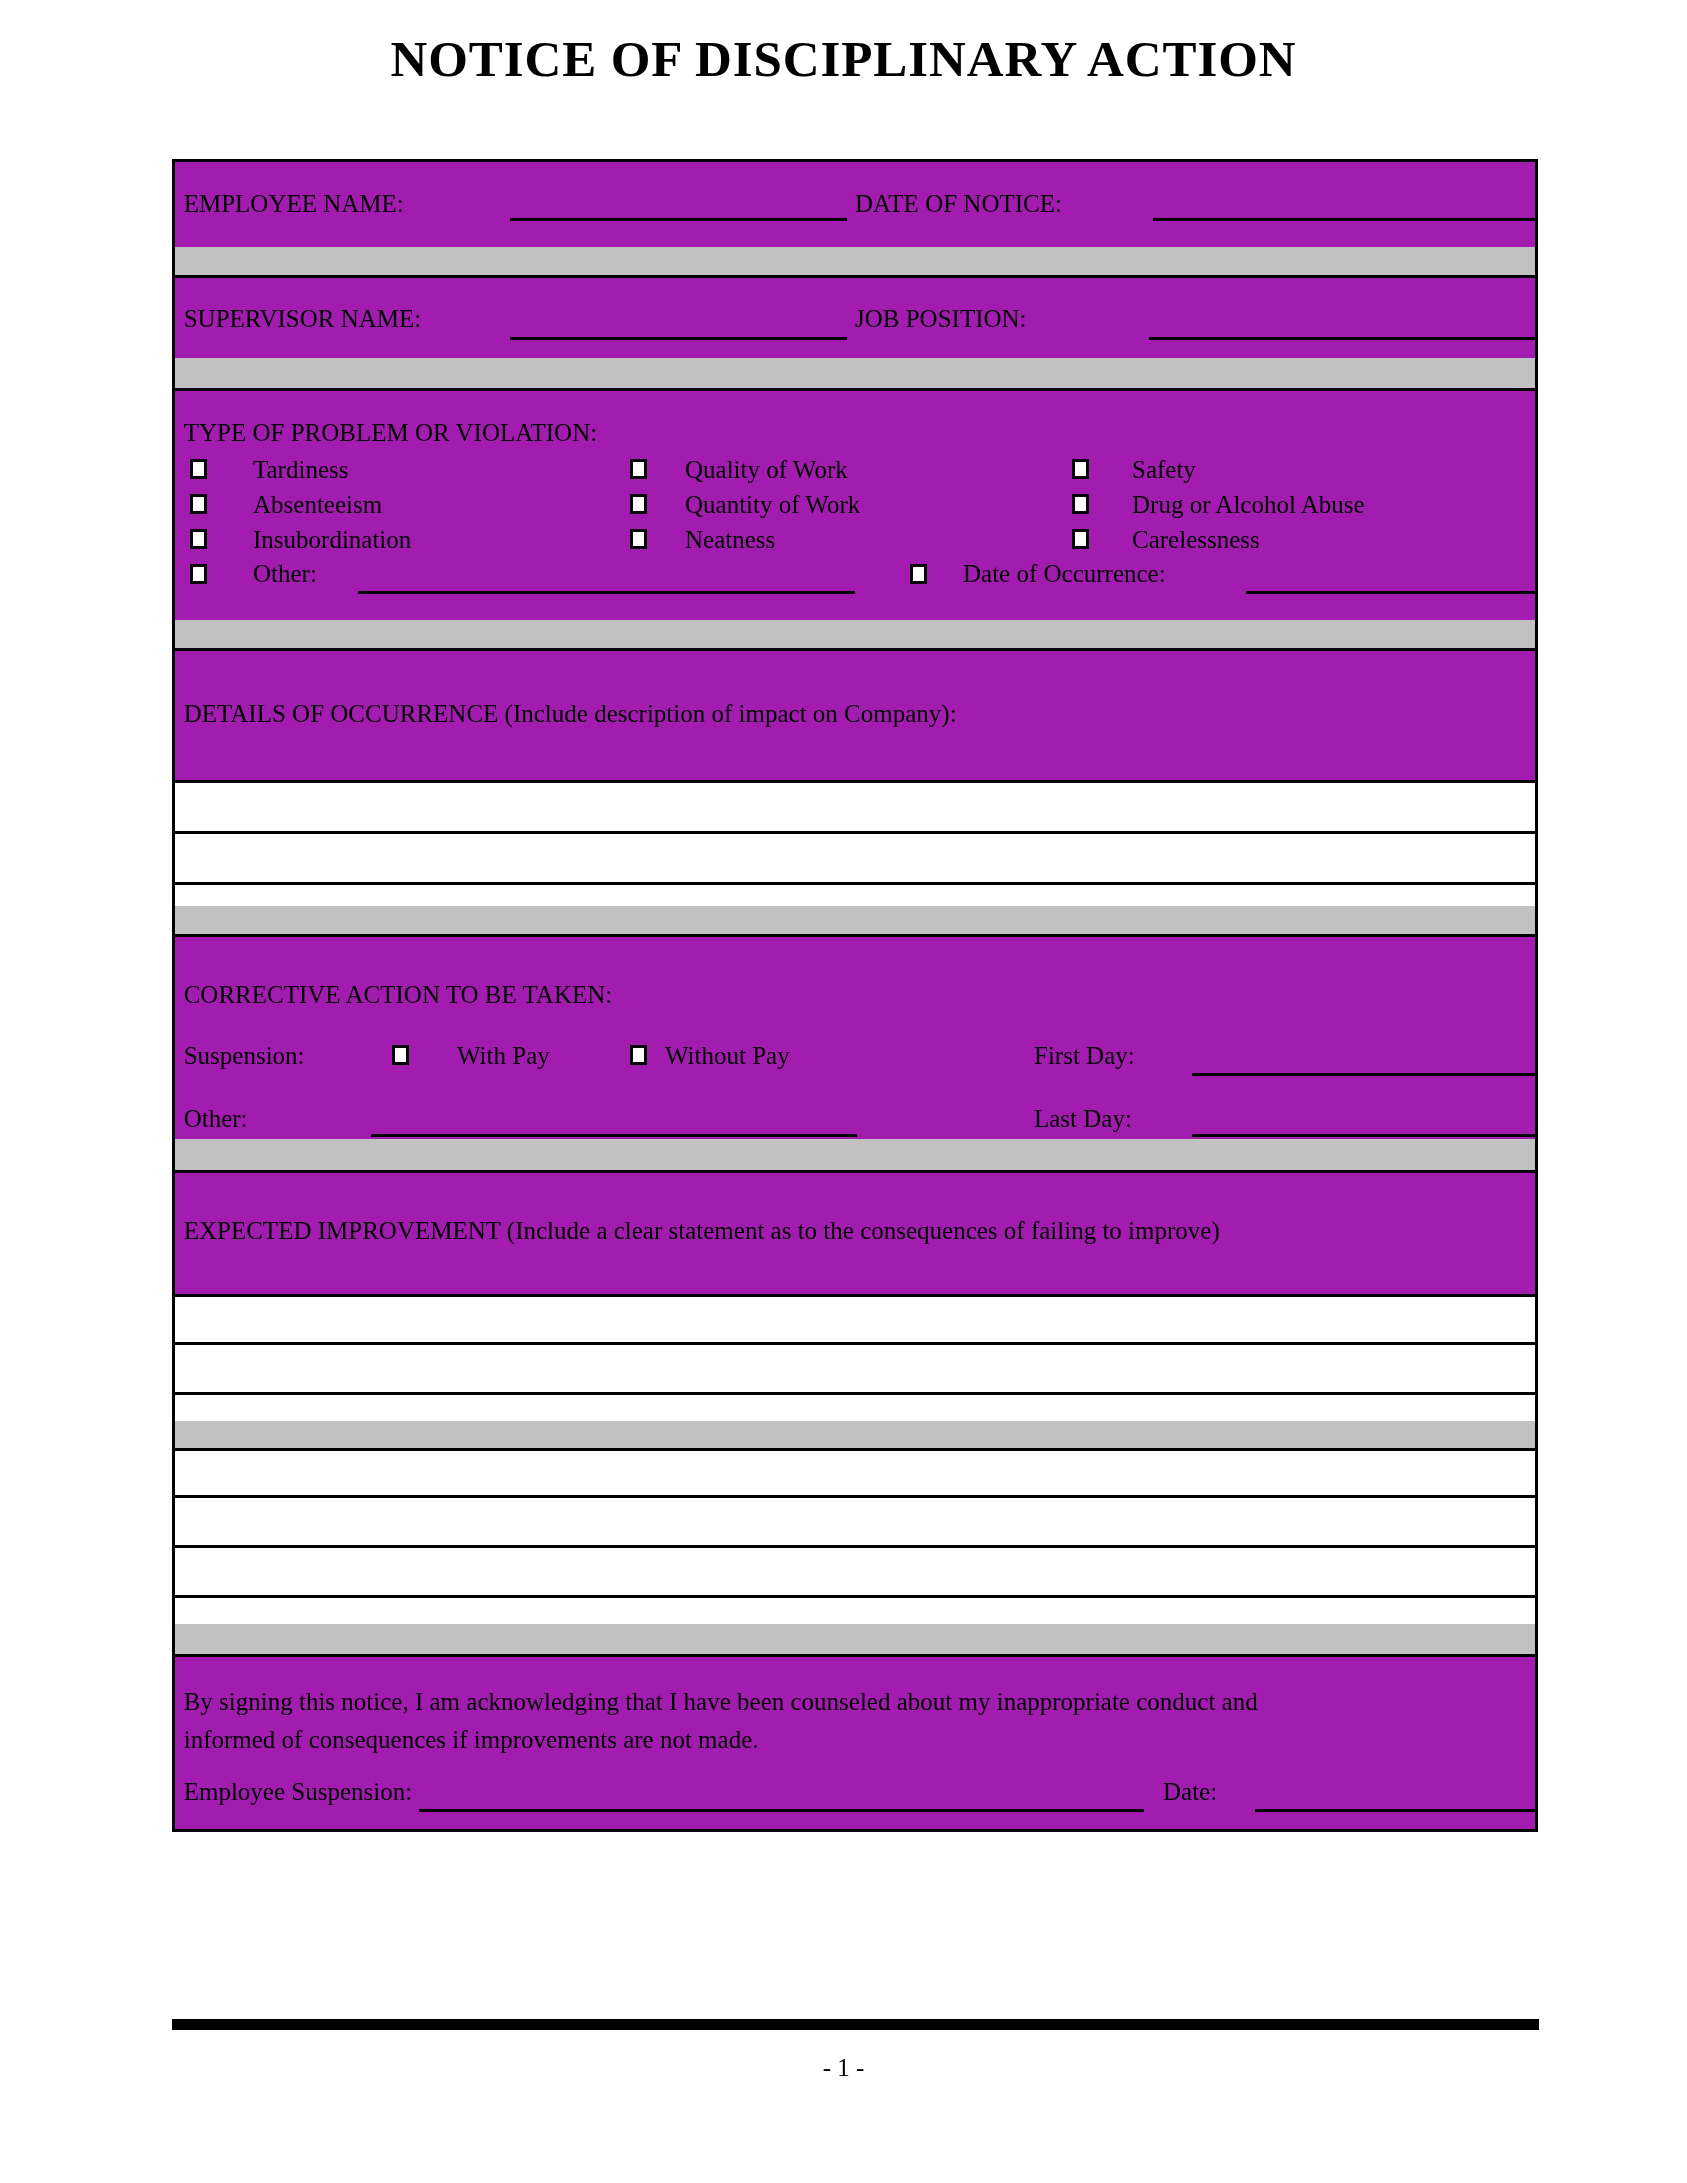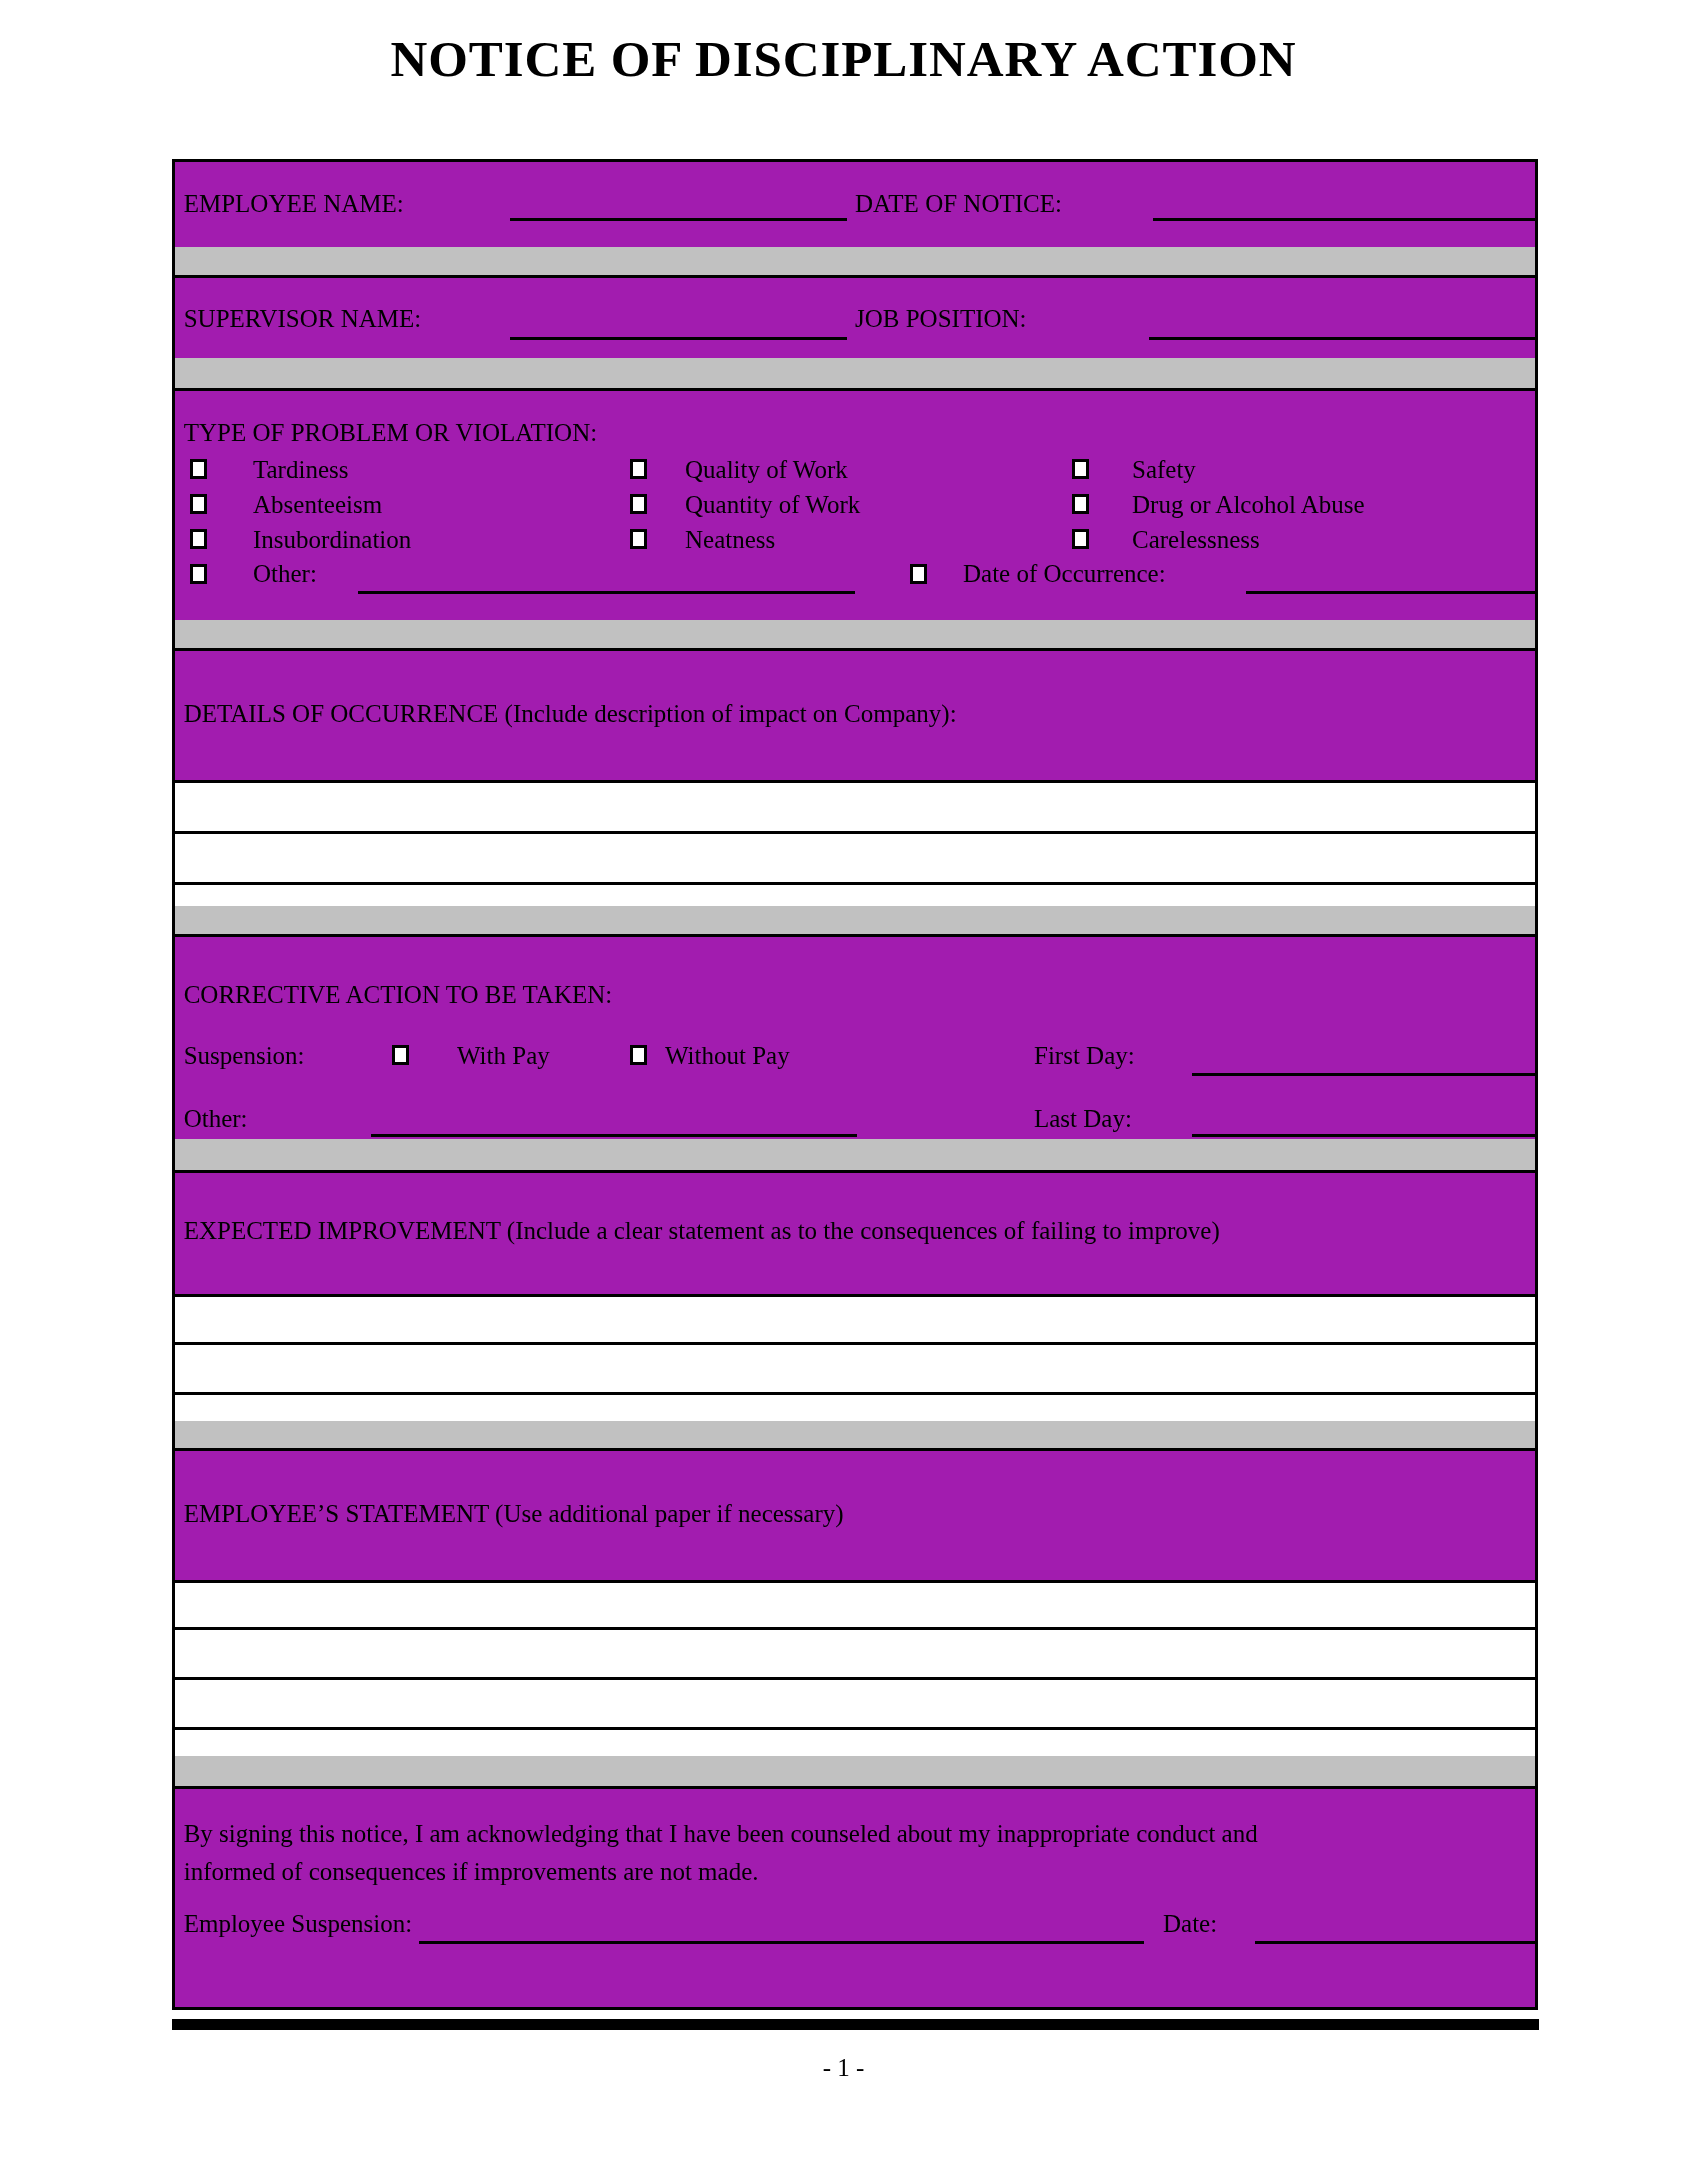--- a/index.html
+++ b/index.html
@@ -170,30 +170,27 @@
   <div class="sep" style="height:31px;"></div>
 
   <div class="section hdr-row" style="height:121px;">
     <span class="lbl" style="left:8.7px; top:44px;">EXPECTED IMPROVEMENT (Include a clear statement as to the consequences of failing to improve)</span>
   </div>
   <div class="blank-row" style="height:45px;"></div>
   <div class="blank-row" style="height:47px;"></div>
   <div class="strip" style="height:26px;"></div>
   <div class="sep" style="height:27px;"></div>
 
-  <div class="section hdr-row" style="height:129px;">
-    <span class="lbl" style="left:8.7px; top:49px;">EMPLOYEE’S STATEMENT (Use additional paper if necessary)</span>
-  </div>
   <div class="blank-row" style="height:44px;"></div>
   <div class="blank-row" style="height:47px;"></div>
   <div class="blank-row" style="height:47px;"></div>
   <div class="strip" style="height:26px;"></div>
   <div class="sep" style="height:30px;"></div>
 
-  <div class="section" style="height:218px;">
+  <div class="section" style="height:172px;">
     <div class="ack-para">
       <span>By signing this notice, I am acknowledging that I have been counseled about my inappropriate conduct and</span><br>
       <span>informed of consequences if improvements are not made.</span>
     </div>
     <span class="lbl" style="left:8.7px; top:121px;">Employee Suspension:</span>
     <div class="fill-line" style="left:244px; top:152px; width:725px;"></div>
     <span class="lbl" style="left:988px; top:121px;">Date:</span>
     <div class="fill-line" style="left:1080px; top:152px; width:280px;"></div>
   </div>
 

